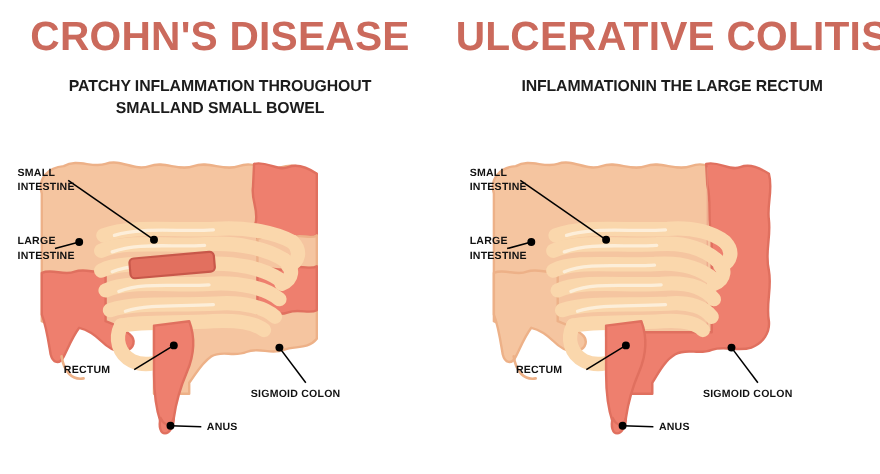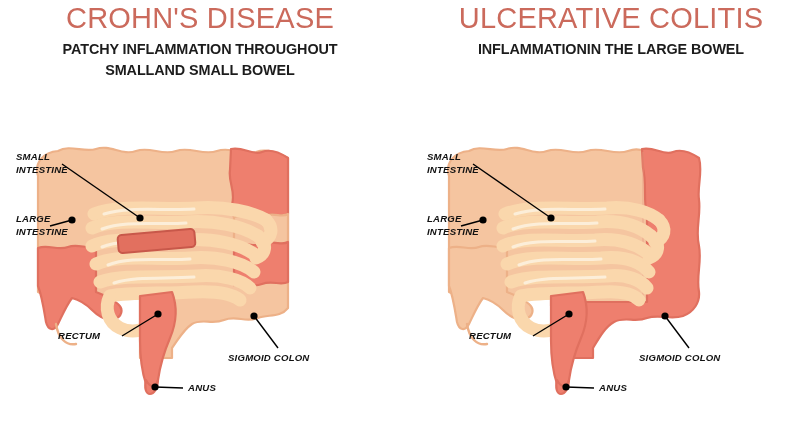--- a/index.html
+++ b/index.html
@@ -32,46 +32,45 @@
   .titles {
     position: absolute;
     top: 0;
     left: 0;
     width: 400px;
     text-align: center;
     pointer-events: none;
   }
   .main-title {
     margin: 0;
-    padding-top: 3px;
-    font-size: 29px;
-    font-weight: 400;
+    padding-top: 13px;
+    font-size: 37px;
+    font-weight: 700;
     letter-spacing: 0.2px;
     color: #cb6a5c;
     line-height: 1.08;
     white-space: nowrap;
   }
   .subtitle {
-    margin: 0;
+    margin: 11px;
     padding-top: 5px;
     font-size: 14.4px;
     font-weight: 600;
     color: #1c1c1c;
     line-height: 1.42;
     letter-spacing: -0.1px;
   }
   .subtitle .sub-line { display: block; }
 
   .diagram {
     position: absolute;
     top: 96px;
     left: 0;
     width: 400px;
     height: 335px;
-    font-style: italic;
   }
   svg { display: block; }
 
   .lbl {
     font-family: "Liberation Sans", sans-serif;
     font-size: 9.6px;
     font-weight: 700;
     fill: #111111;
     letter-spacing: 0.2px;
   }
@@ -226,21 +225,21 @@
         </g>
       </svg>
     </div>
   </div>
 
   <div class="panel panel-right">
 
     <div class="titles">
       <h1 class="main-title">ULCERATIVE COLITIS</h1>
       <div class="subtitle">
-        <span class="sub-line">INFLAMMATIONIN THE LARGE BOWEL</span>
+        <span class="sub-line">INFLAMMATIONIN THE LARGE RECTUM</span>
       </div>
     </div>
 
     <div class="diagram">
       <svg width="400" height="335" viewBox="0 0 400 335">
 
         <g>
 
           <path fill="#f5c5a0" stroke="#edb188" stroke-width="2.2" stroke-linejoin="round" d="M 38 80
                    C 34 66, 44 56, 58 55

